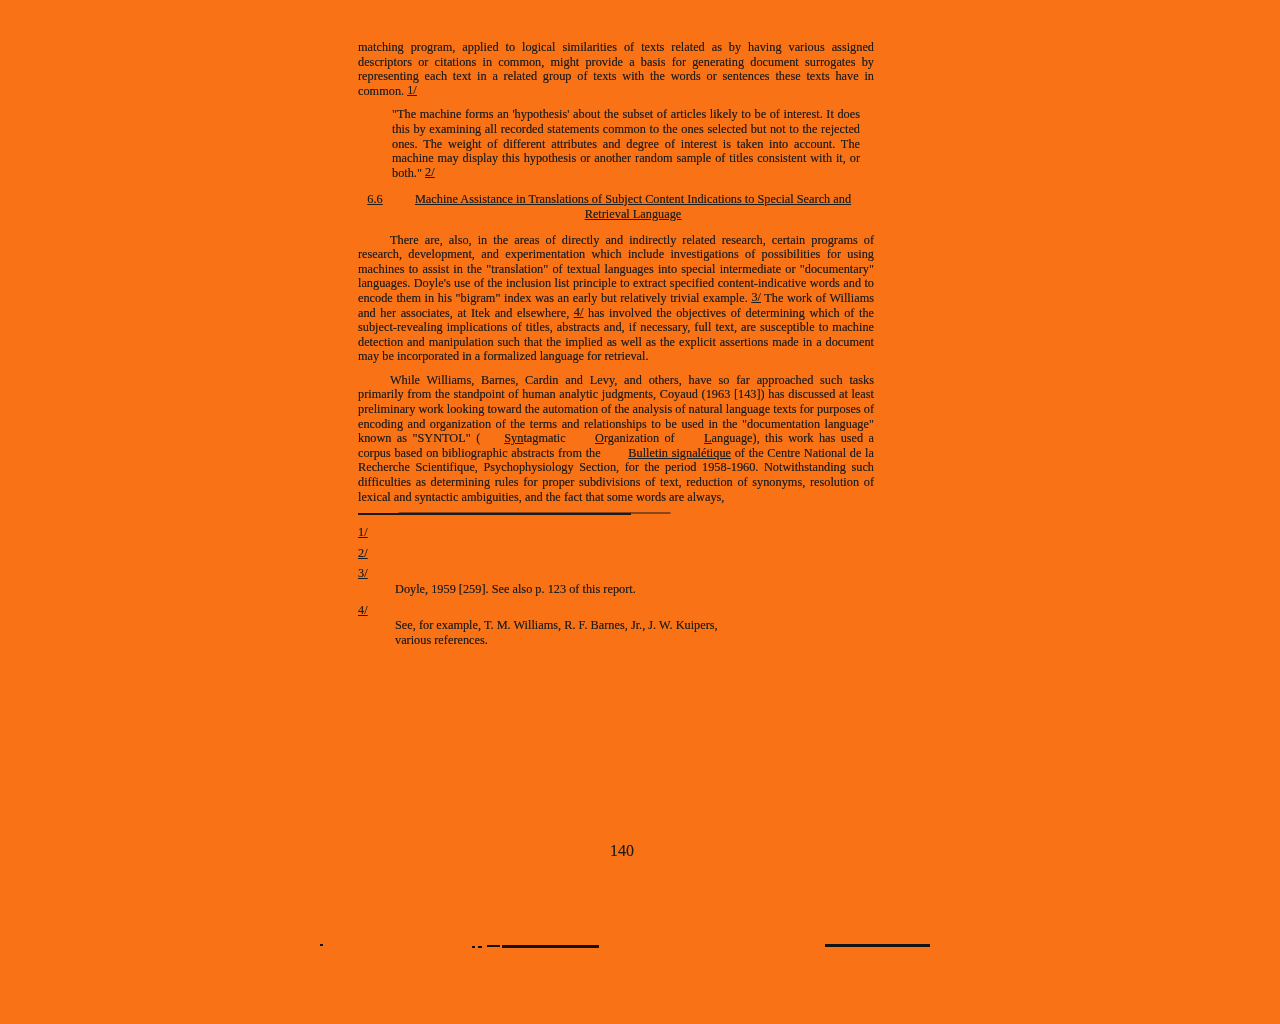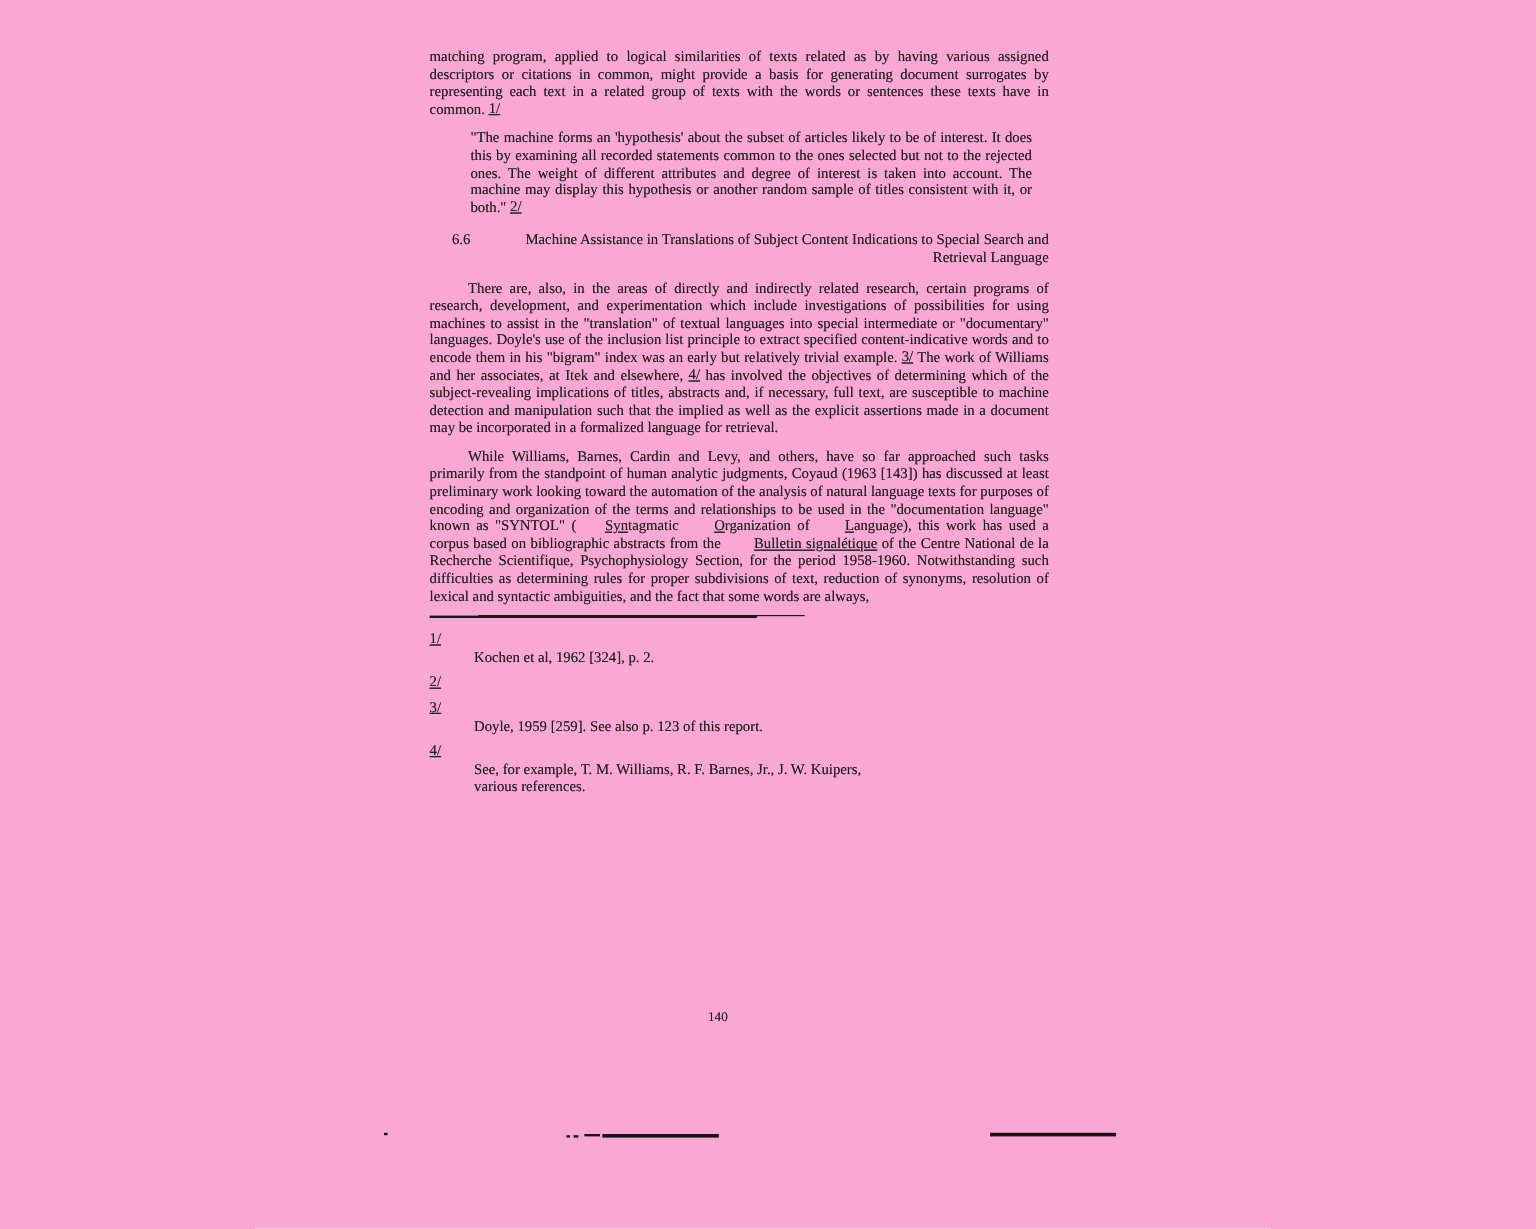--- a/index.html
+++ b/index.html
@@ -5,21 +5,21 @@
   html, body {
     margin: 0;
     padding: 0;
     background: #ffffff;
     font-family: "Liberation Serif", "DejaVu Serif", serif;
   }
   .page {
     position: relative;
     width: 1280px;
     height: 1024px;
-    background: #f9a8d4;
+    background: #f97316;
     overflow: hidden;
   }
   .content {
     position: absolute;
     left: 358px;
     top: 40px;
     width: 516px;
     color: #1e1e1e;
     font-size: 12.3px;
     line-height: 14.6px;
@@ -37,21 +37,22 @@
   }
   .fnref {
     text-decoration: underline;
     position: relative;
     top: -1px;
   }
   .ul { text-decoration: underline; padding-left: 24px; }
   .heading {
     display: flex;
     margin: 12px 0 11px 0;
-    text-align: right;
+    text-align: center;
+    text-decoration: underline;
   }
   .h-num { width: 34px; flex: none; }
   .h-text { flex: 1; }
   .fn-sep {
     margin-top: 9px;
     width: 273px;
     height: 2px;
     background: #1a1a1a;
     box-shadow: 40px -1px 0 -0.5px #1a1a1a;
   }
@@ -65,23 +66,23 @@
     display: block;
     margin-left: 37px;
     margin-top: 1px;
     white-space: pre-line;
   }
   .page-number {
     position: absolute;
     left: 590px;
     top: 842px;
     width: 44px;
-    text-align: left;
+    text-align: right;
     color: #1e1e1e;
-    font-size: 11px;
+    font-size: 16px;
     text-shadow: 0 0 0.5px rgba(20,20,20,0.55);
   }
   .mark { position: absolute; background: #141414; }
   .mark-dot   { left: 320px; top: 944px; width: 3px;  height: 2px; }
   .mark-d1    { left: 472px; top: 946px; width: 3px;  height: 2px; }
   .mark-d2    { left: 478px; top: 946px; width: 4px;  height: 2px; }
   .mark-d3    { left: 487px; top: 945px; width: 13px; height: 2px; }
   .mark-l1    { left: 502px; top: 945px; width: 97px; height: 3px; }
   .mark-l2    { left: 825px; top: 944px; width: 105px; height: 3px; }
 </style>
@@ -104,21 +105,20 @@
 
     <p class="para"><span>There are, also, in the areas of directly and indirectly related research, certain programs of research, development, and experimentation which include investigations of possibilities for using machines to assist in the "translation" of textual languages into special intermediate or "documentary" languages. Doyle's use of the inclusion list principle to extract specified content-indicative words and to encode them in his "bigram" index was an early but relatively trivial example. </span><span class="fnref">3/</span><span> The work of Williams and her associates, at Itek and elsewhere, </span><span class="fnref">4/</span><span> has involved the objectives of determining which of the subject-revealing implications of titles, abstracts and, if necessary, full text, are susceptible to machine detection and manipulation such that the implied as well as the explicit assertions made in a document may be incorporated in a formalized language for retrieval.</span></p>
 
     <p class="para"><span>While Williams, Barnes, Cardin and Levy, and others, have so far approached such tasks primarily from the standpoint of human analytic judgments, Coyaud (1963 [143]) has discussed at least preliminary work looking toward the automation of the analysis of natural language texts for purposes of encoding and organization of the terms and relationships to be used in the "documentation language" known as "SYNTOL" (</span><span class="ul">Syn</span><span>tagmatic </span><span class="ul">O</span><span>rganization of </span><span class="ul">L</span><span>anguage), this work has used a corpus based on bibliographic abstracts from the </span><span class="ul">Bulletin signalétique</span><span> of the Centre National de la Recherche Scientifique, Psychophysiology Section, for the period 1958-1960. Notwithstanding such difficulties as determining rules for proper subdivisions of text, reduction of synonyms, resolution of lexical and syntactic ambiguities, and the fact that some words are always,</span></p>
 
     <div class="fn-sep"></div>
 
     <section class="footnotes">
       <div class="fn">
         <span class="fn-marker">1/</span>
-        <span class="fn-text">Kochen et al, 1962 [324], p. 2.</span>
       </div>
       <div class="fn">
         <span class="fn-marker">2/</span>
       </div>
       <div class="fn">
         <span class="fn-marker">3/</span>
         <span class="fn-text">Doyle, 1959 [259]. See also p. 123 of this report.</span>
       </div>
       <div class="fn">
         <span class="fn-marker">4/</span>

